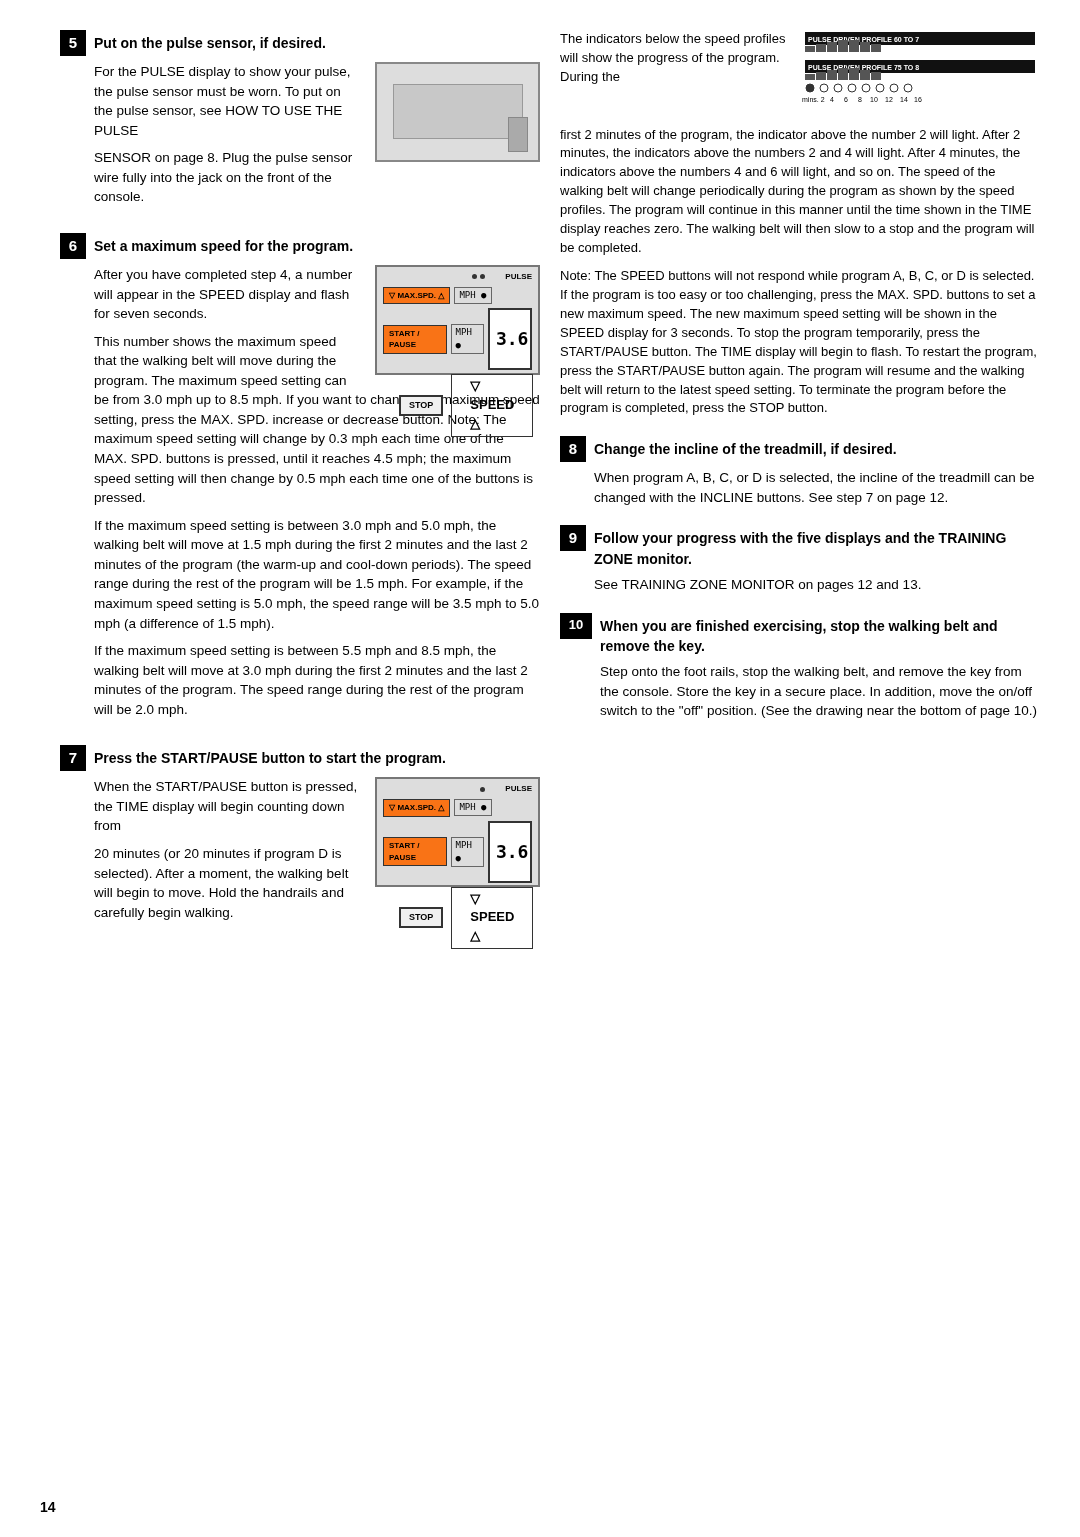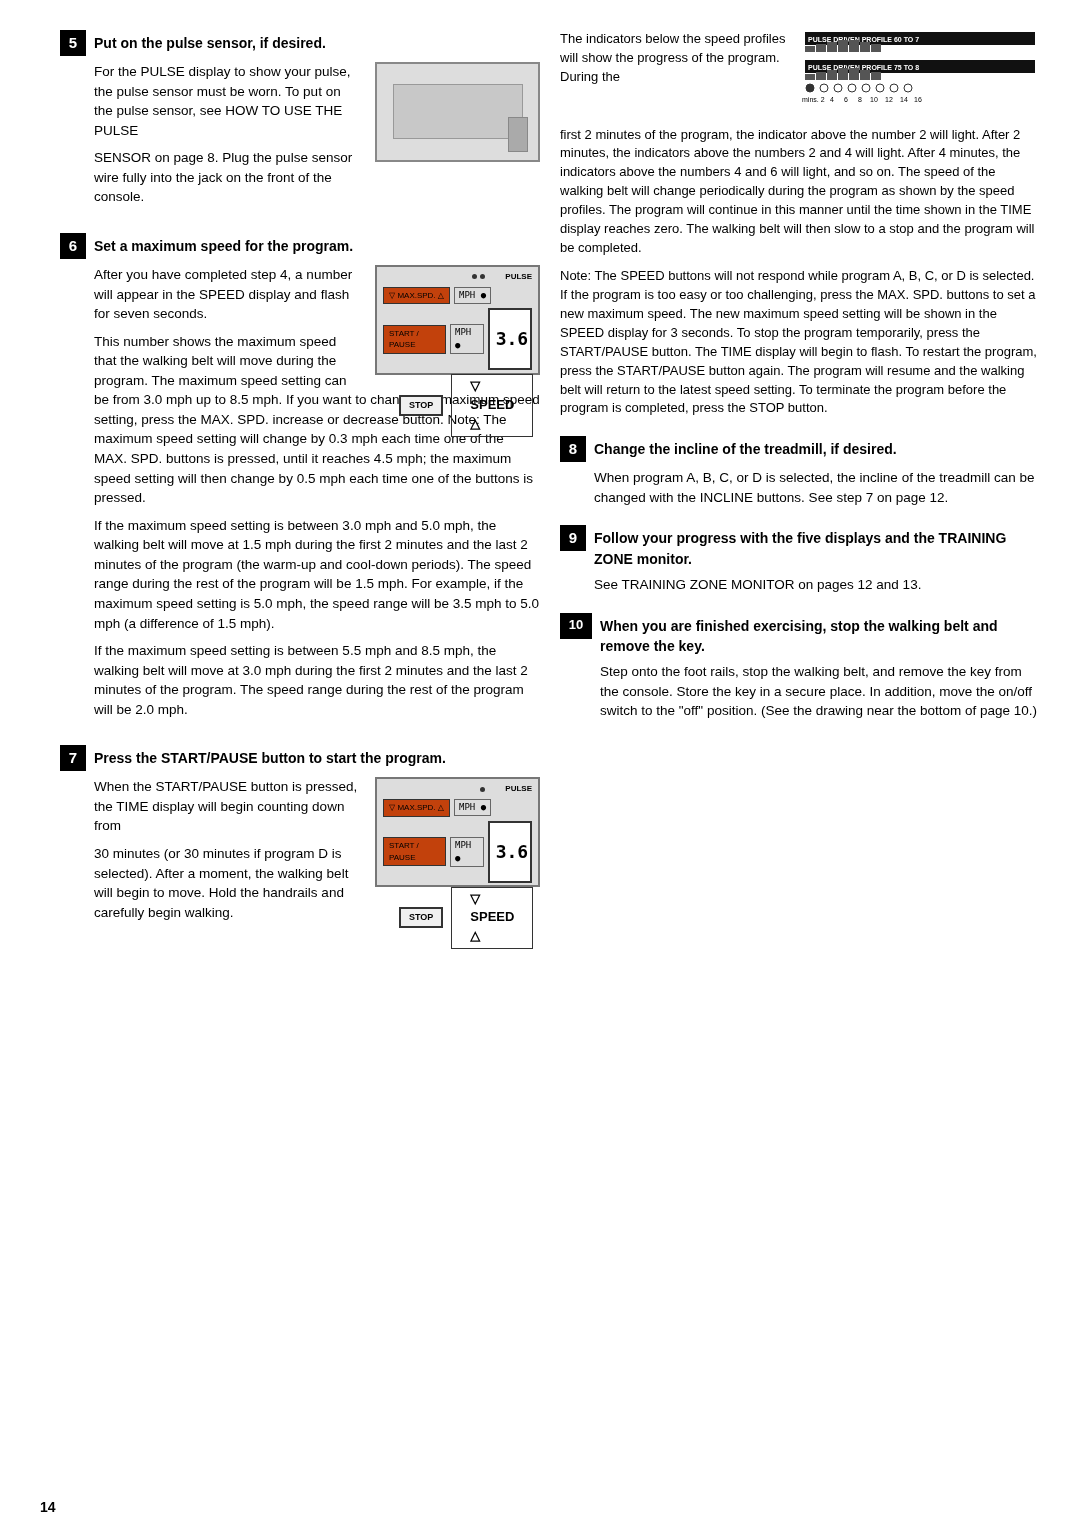--- a/index.html
+++ b/index.html
@@ -115,23 +115,23 @@
       font-size: 8px; font-weight: bold; margin-left: 20px;
     }
     .console6-row {
       display: flex;
       align-items: center;
       gap: 4px;
       padding: 2px 6px;
     }
     .btn-outline {
       border: 1.5px solid #333;
-      background: #c2410c;
+      background: #f97316;
       font-size: 8px;
-      font-weight: normal;
+      font-weight: bold;
       padding: 2px 5px;
       display: flex;
       align-items: center;
       gap: 2px;
     }
     .display-box {
       border: 2px solid #333;
       background: #fff;
       font-size: 18px;
       font-weight: bold;
@@ -276,21 +276,21 @@
               <div class="display-box">3.6</div>
             </div>
             <div class="console6-row">
               <div class="stop-btn">STOP</div>
               <div style="flex:1"></div>
               <div class="speed-btn">▽ SPEED △</div>
             </div>
           </div>
 
           <p>When the START/PAUSE button is pressed, the TIME display will begin counting down from</p>
-          <p>30 minutes (or 30 minutes if program D is selected). After a moment, the walking belt will begin to move. Hold the handrails and carefully begin walking.</p>
+          <p>20 minutes (or 20 minutes if program D is selected). After a moment, the walking belt will begin to move. Hold the handrails and carefully begin walking.</p>
         </div>
       </div>
 
     </div>
 
     <div class="col-right">
 
       <div style="margin-bottom: 10px; display: flex; gap: 4px;">
         <p style="flex:1; font-size:13px;">The indicators below the speed profiles will show the progress of the program. During the</p>
 

